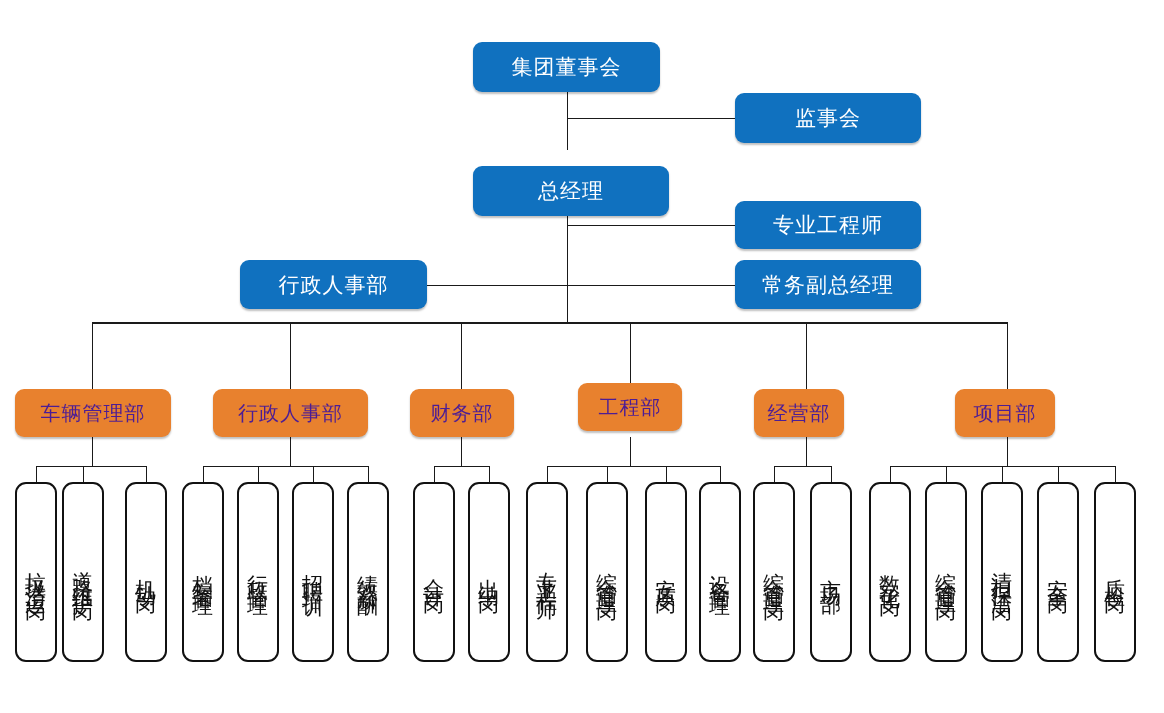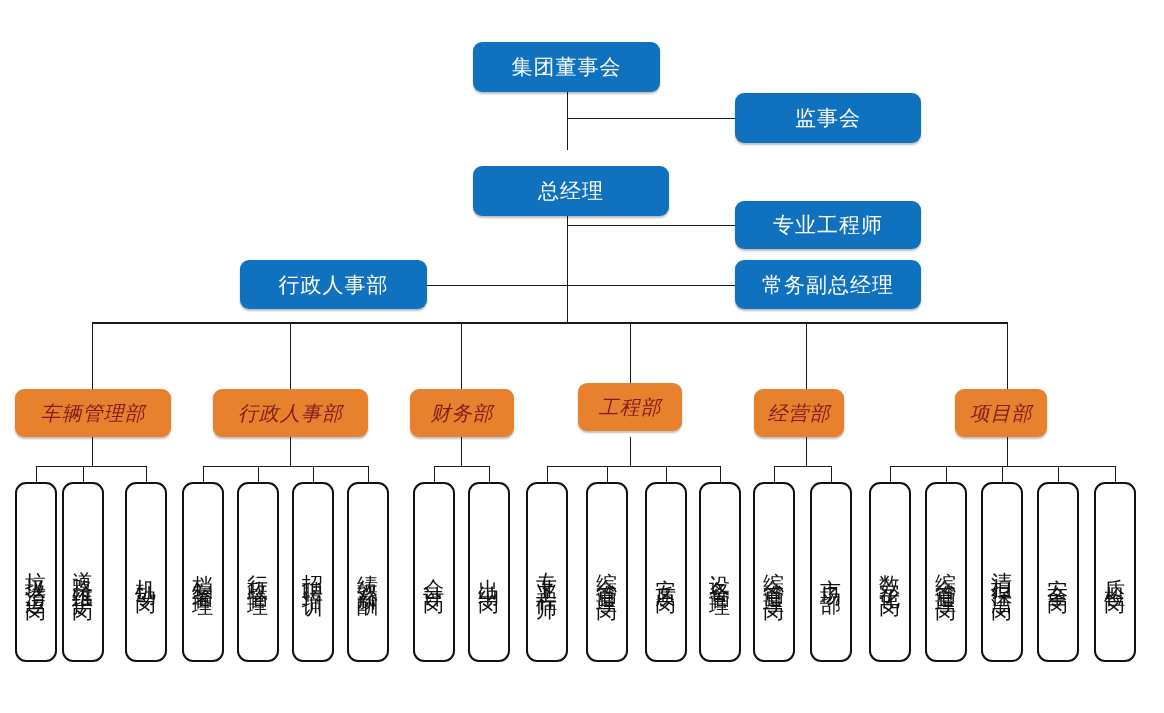--- a/index.html
+++ b/index.html
@@ -39,25 +39,24 @@
     background: #1071bf;
     border-radius: 9px;
     color: #ffffff;
     font-size: 21px;
     letter-spacing: 1px;
     box-shadow: 0 2px 2px rgba(0,0,0,0.25);
   }
   .node.orange {
     background: #e8812e;
     border-radius: 9px;
-    color: #7f1d1d;
+    color: #4c1d95;
     font-size: 20px;
     letter-spacing: 1px;
     box-shadow: 0 2px 2px rgba(0,0,0,0.25);
-    font-style: italic;
   }
   .node.leaf {
     background: #ffffff;
     border: 2px solid #111111;
     border-radius: 11px;
     color: #111111;
     font-size: 21px;
     writing-mode: vertical-rl;
     text-orientation: upright;
     letter-spacing: 7px;
@@ -149,21 +148,21 @@
       </div>
       <div class="node orange" style="left: 410px; top: 389px; width: 104px; height: 48px;">
         <span>财务部</span>
       </div>
       <div class="node orange" style="left: 578px; top: 383px; width: 104px; height: 48px;">
         <span>工程部</span>
       </div>
       <div class="node orange" style="left: 754px; top: 389px; width: 90px; height: 48px;">
         <span>经营部</span>
       </div>
-      <div class="node orange" style="left: 955px; top: 389px; width: 92px; height: 48px;">
+      <div class="node orange" style="left: 955px; top: 389px; width: 100px; height: 48px;">
         <span>项目部</span>
       </div>
       <div class="node leaf" style="left: 15px; top: 482px; width: 42px; height: 180px;">
         <span class="leaf-text">垃圾清运岗</span>
       </div>
       <div class="node leaf" style="left: 62px; top: 482px; width: 42px; height: 180px;">
         <span class="leaf-text">道路维护岗</span>
       </div>
       <div class="node leaf" style="left: 125px; top: 482px; width: 42px; height: 180px;">
         <span class="leaf-text">机动岗</span>

